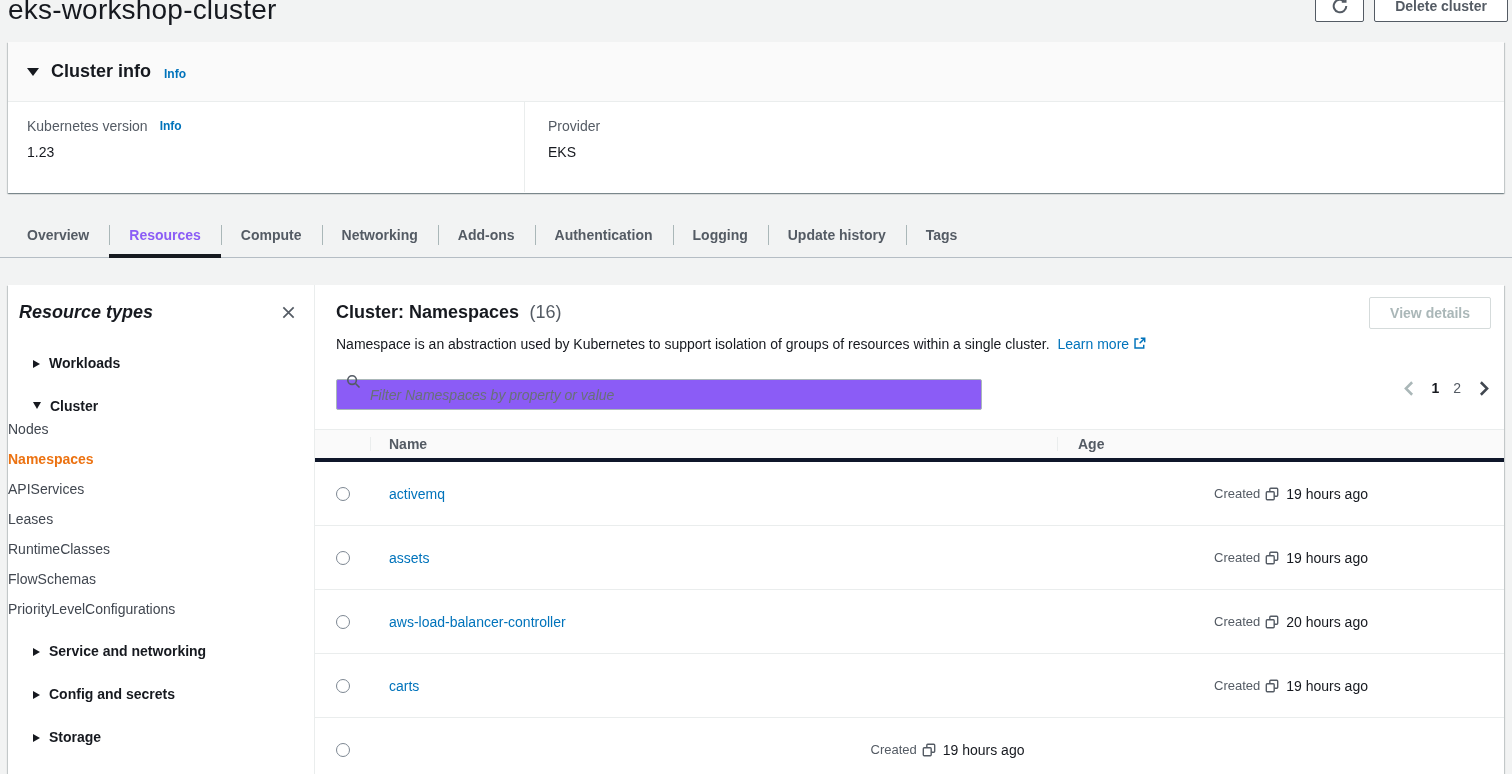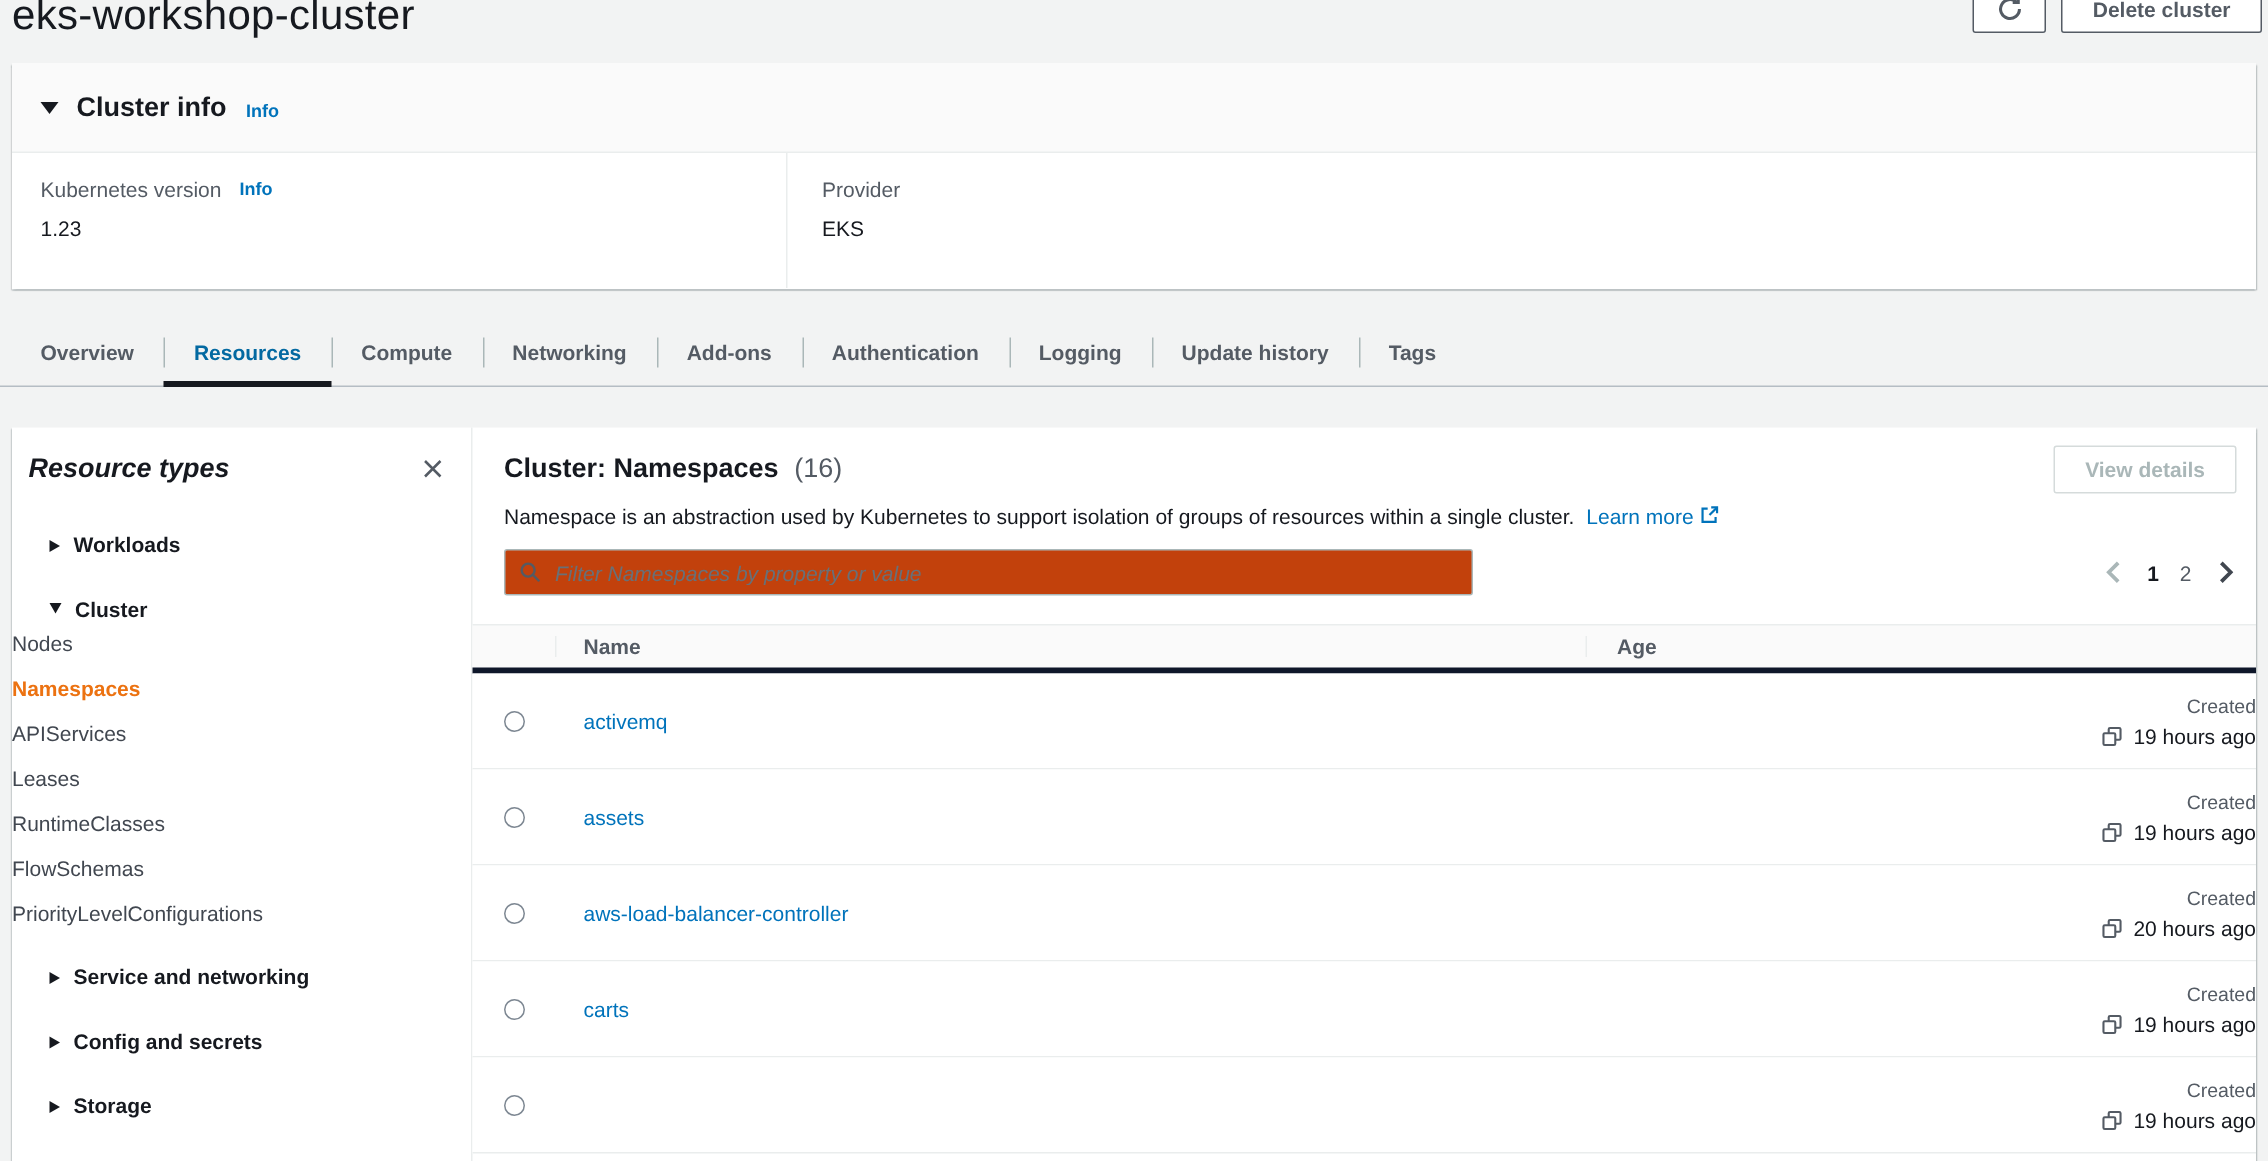--- a/index.html
+++ b/index.html
@@ -50,21 +50,21 @@
   .status-value { display:flex; align-items:center; gap:5px; color:#1d8102; font-size:14px; }
 
   
   .tabs-bar { position:absolute; top:214px; left:0; right:0; height:44px; border-bottom:1px solid #b5bdc4; }
   .tabs-inner { display:flex; padding-left:7px; height:43px; }
   .tab {
     position:relative; padding:0 20px; line-height:43px; font-size:14px; font-weight:700;
     color:#545b64; cursor:pointer; white-space:nowrap;
   }
   .tab + .tab::before { content:""; position:absolute; left:0; top:11px; height:20px; width:1px; background:#aab7b8; }
-  .tab.active { color:#0369a1; }
+  .tab.active { color:#8b5cf6; }
   .tab.active::after { content:""; position:absolute; left:0; right:0; bottom:-1px; height:4px; background:#16191f; }
 
   
   .main-card { top:285px; height:520px; display:flex; }
 
   
   .sidebar { width:307px; border-right:1px solid #eaeded; padding-top:17px; }
   .sidebar-head { display:flex; align-items:center; justify-content:space-between; padding:0 18px 0 11px; }
   .sidebar-head h2 { font-size:18px; font-weight:700;font-style:italic; }
   .close-btn { cursor:pointer; }
@@ -91,21 +91,21 @@
     color:#aab7b8; font-weight:700; font-size:14px; font-family:inherit;
   }
   .ns-desc { margin:12px 13px 0 21px; font-size:14px; color:#16191f; line-height:18px; }
   .learn-more { color:#0073bb; text-decoration:none; cursor:pointer; margin-left:4px; display:inline-flex; align-items:center; gap:4px; }
   .learn-more svg { display:inline-block; position:relative; top:1px; }
 
   .filter-row { margin:13px 13px 0 21px; display:flex; align-items:center; }
   .filter-box { position:relative; width:646px; }
   .filter-box input {
     width:100%; height:31px; border:1px solid #aab7b8; border-radius:2px;
-    padding:0 10px 0 33px; font-size:14px; font-family:inherit; color:#16191f; background:#c2410c;
+    padding:0 10px 0 33px; font-size:14px; font-family:inherit; color:#16191f; background:#8b5cf6;margin-top:13px;
   }
   .filter-box input::placeholder { font-style:italic; color:#687078; }
   .search-ic { position:absolute; left:10px; top:8px; }
 
   .pagination { margin-left:auto; display:flex; align-items:center; gap:11px; font-size:14px; }
   .pg { color:#545b64; padding:0 5px; cursor:pointer; }
   .pg.active { color:#16191f; font-weight:700; }
   .pg-chev { cursor:pointer; padding:0 2px; }
 
   
@@ -117,21 +117,21 @@
   .c-sel { width:55px; position:relative; display:flex; align-items:center; padding-left:21px; }
   .c-name { width:687px; padding-left:19px; position:relative; height:100%; display:flex; align-items:center; }
   .c-age { flex:1; padding-left:21px; position:relative; height:100%; display:flex; align-items:center; }
   .thead .c-name::before, .thead .c-age::before {
     content:""; position:absolute; left:0; top:7px; bottom:7px; width:1px; background:#eaeded;
   }
   .trow { height:64px; display:flex; border-bottom:1px solid #eaeded; background:#fff; }
   .trow .c-sel { height:100%; }
   .radio { width:14px; height:14px; border:1px solid #7d8792; border-radius:50%; background:#fff; cursor:pointer; }
   .ns-link { color:#0073bb; font-size:14px; text-decoration:none; cursor:pointer; }
-  .trow .c-age { flex-direction:column; align-items:flex-end; justify-content:center; gap:5px; }
+  .trow .c-age { flex-direction:row; align-items:center; justify-content:center; gap:5px; }
   .created-label { font-size:13px; color:#545b64; }
   .age-value { display:flex; align-items:center; gap:7px; font-size:14px; color:#16191f; }
 </style>
 </head>
 <body>
 
 <h1 class="page-title">eks-workshop-cluster</h1>
 <div class="header-actions">
   <button class="btn btn-icon">
     <span>

